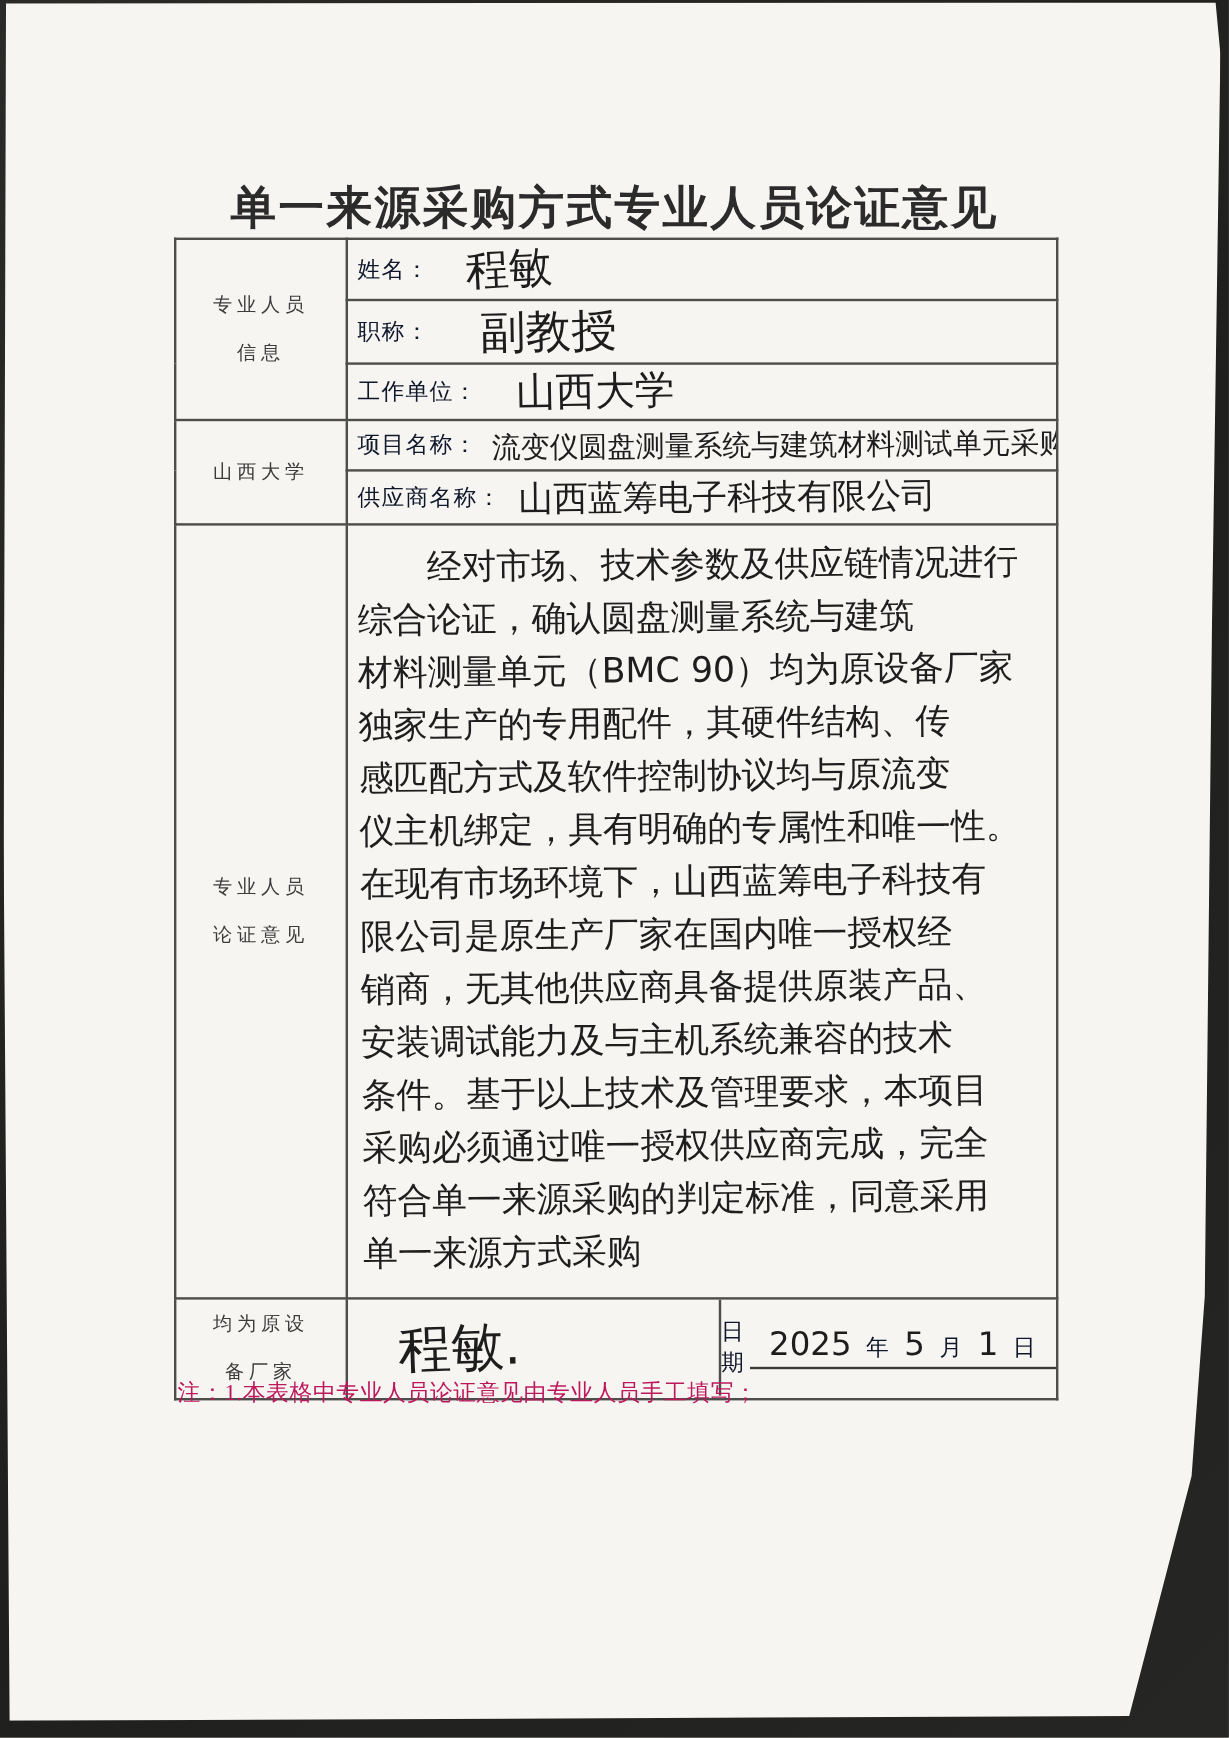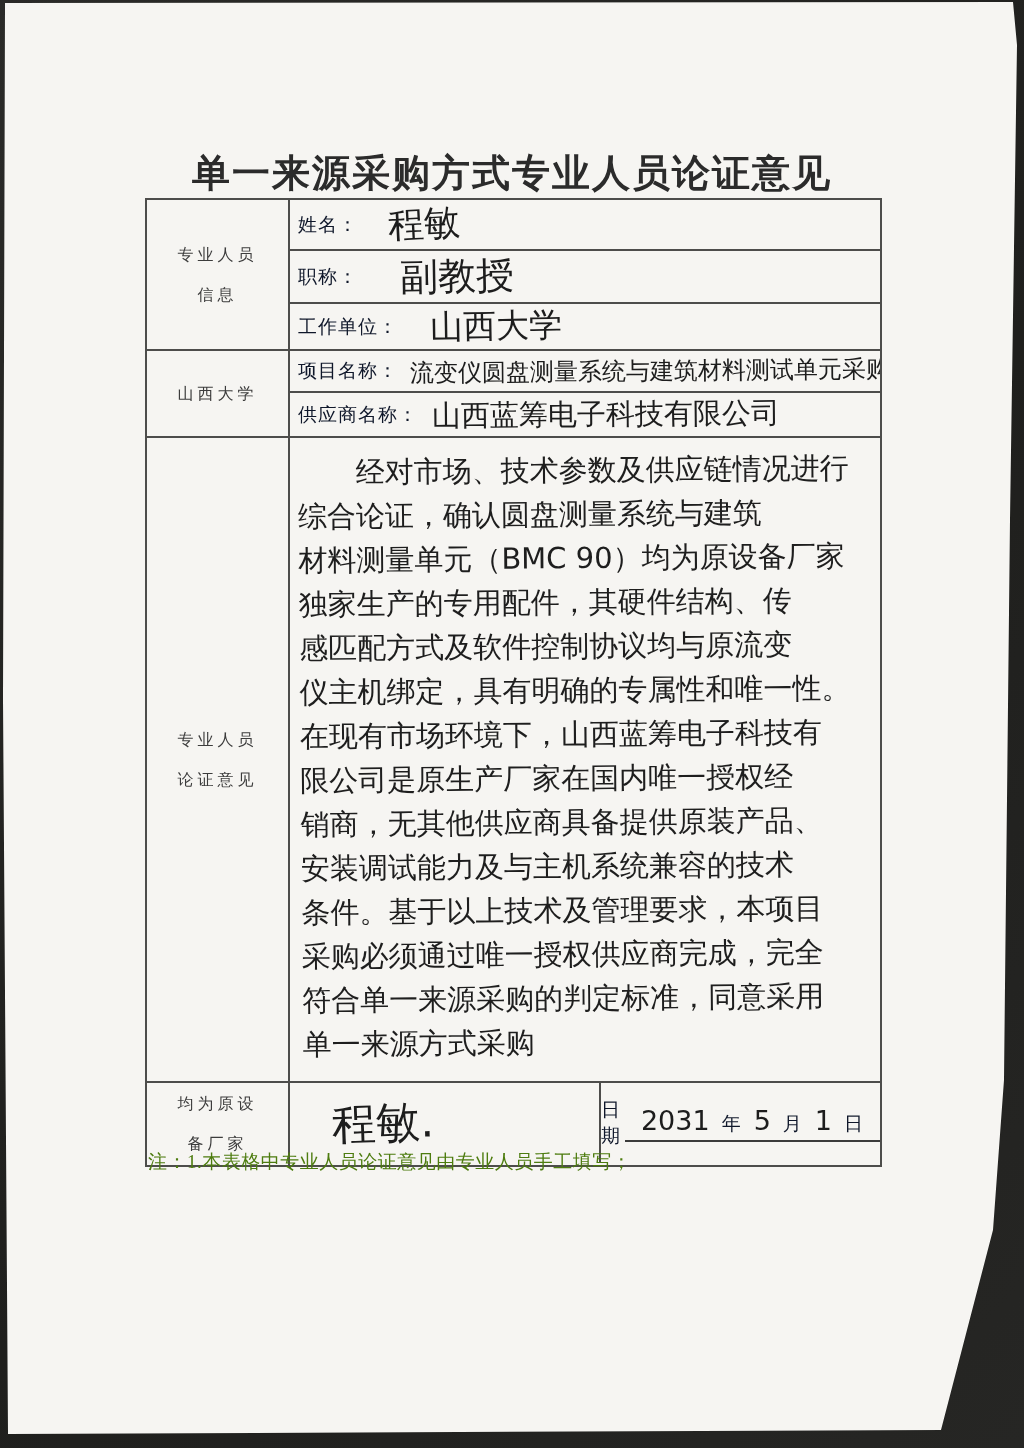--- a/index.html
+++ b/index.html
@@ -65,21 +65,21 @@
     display:flex; align-items:center; box-sizing:border-box;
   }
   .sig { font-size:44px; margin-left:42px; transform:rotate(-2deg); }
   .datebox { flex:1; display:flex; align-items:center; }
   .dateline {
     display:inline-flex; align-items:baseline;
     border-bottom:2px solid #3c3c3c; padding:0 12px 3px 8px; margin-left:4px;
   }
   .hwnum { font-size:27px; margin:0 8px; }
   .dateline .plabel { margin:0 4px; }
-  .notes { position:absolute; left:148px; top:1148px; width:744px; color:#4d7c0f; }
+  .notes { position:absolute; left:148px; top:1148px; width:744px; color:#be185d; }
   .note-line { font-size:19px; line-height:28px; letter-spacing:0.5px; }
   .note-line.second { padding-left:40px; margin-top:12px; }
 </style>
 </head>
 <body>
 
 <div class="scan-bg">
   <div class="paper">
 
     <div class="title">单一来源采购方式专业人员论证意见</div>
@@ -149,21 +149,21 @@
             <span class="gtext">均为原设备厂家</span>
           </td>
           <td class="sigcell">
             <div class="sigrow">
               <div class="sigbox">
                 <span class="hw sig">程敏.</span>
               </div>
               <div class="datebox">
                 <span class="plabel">日期</span>
                 <span class="dateline">
-                  <span class="hw hwnum">2031</span>
+                  <span class="hw hwnum">2025</span>
                   <span class="plabel">年</span>
                   <span class="hw hwnum">5</span>
                   <span class="plabel">月</span>
                   <span class="hw hwnum">1</span>
                   <span class="plabel">日</span>
                 </span>
               </div>
             </div>
           </td>
         </tr>

